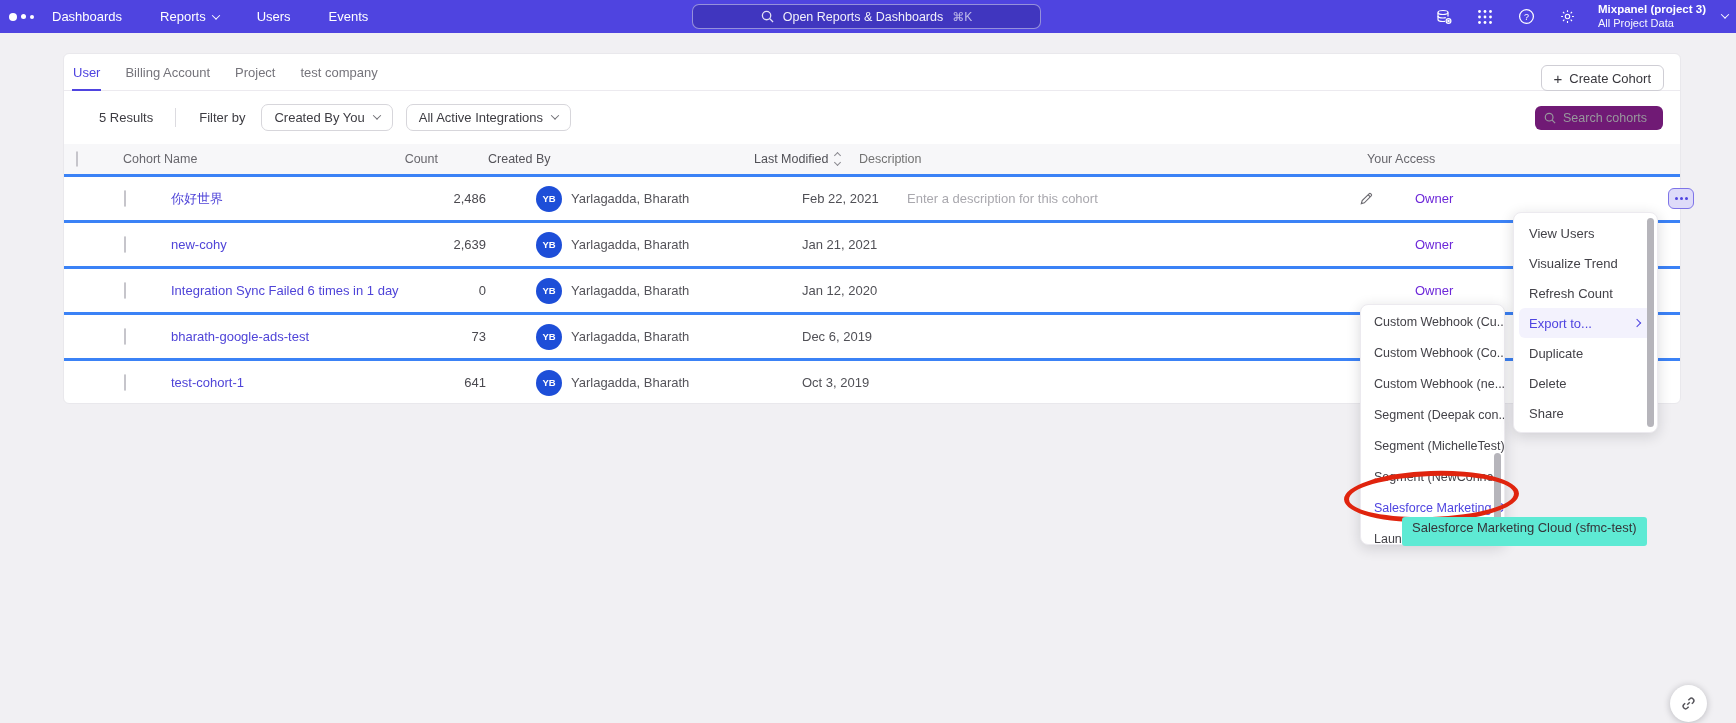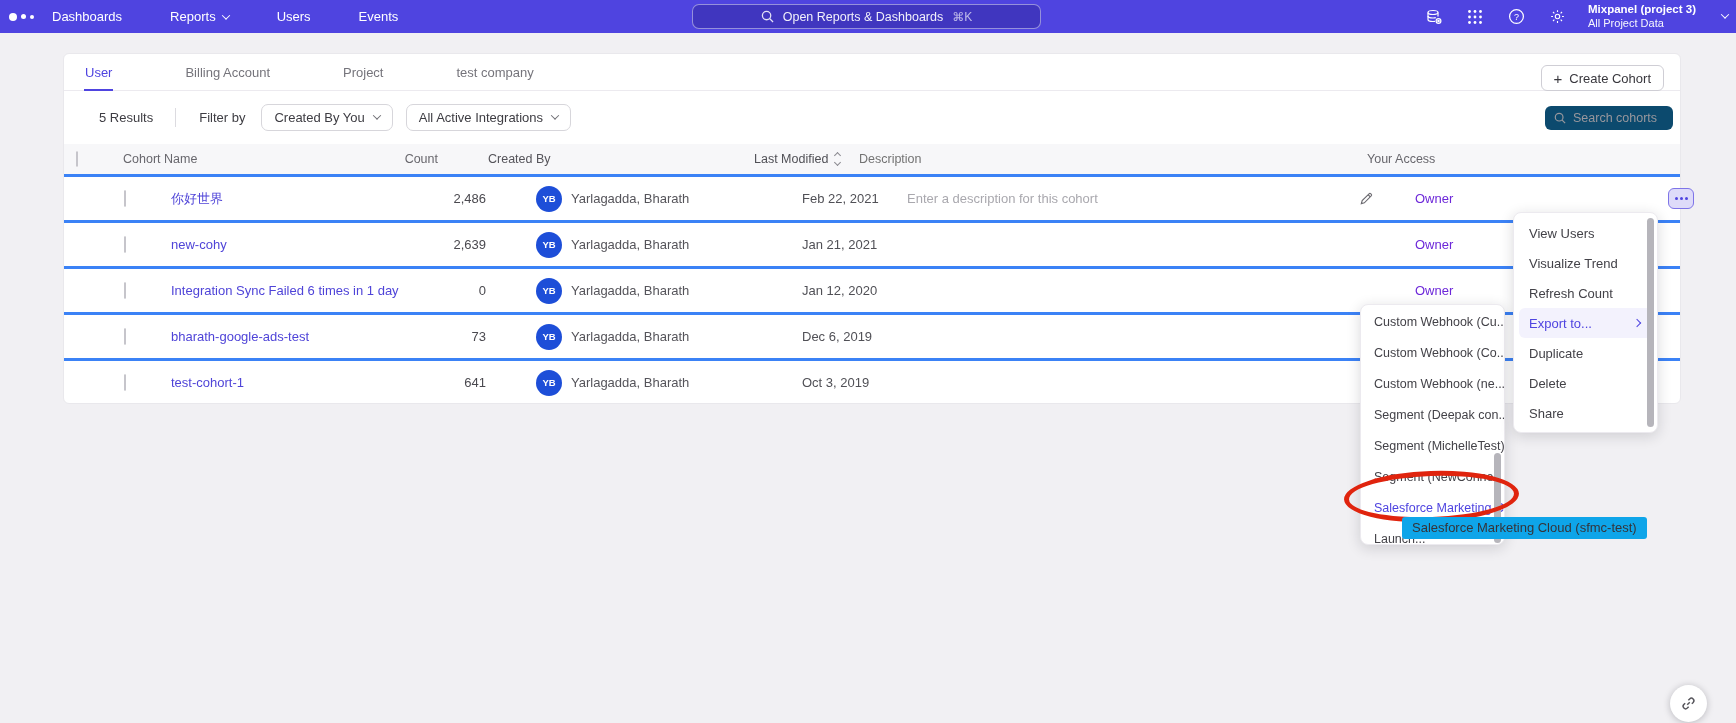--- a/index.html
+++ b/index.html
@@ -5,49 +5,49 @@
   * { margin:0; padding:0; box-sizing:border-box; }
   body { font-family:"Liberation Sans", sans-serif; background:#e9e8ec; }
   .screen { position:relative; width:1736px; height:723px; background:#f1f0f3; overflow:hidden; }
 
   
   .nav { position:absolute; top:0; left:0; width:1736px; height:33px; background:#4f44e0; display:flex; align-items:center; color:#fff; }
   .logo { display:flex; align-items:center; gap:4px; margin-left:9px; width:34px; }
   .logo .d1 { width:8px; height:8px; border-radius:50%; background:#fff; }
   .logo .d2 { width:5px; height:5px; border-radius:50%; background:#fff; }
   .logo .d3 { width:4px; height:4px; border-radius:50%; background:#fff; }
-  .nav-items { display:flex; align-items:center; gap:48px; margin-left:9px; font-size:13px; }
+  .nav-items { display:flex; align-items:center; gap:38px; margin-left:9px; font-size:13px; }
   .nav-item { display:flex; align-items:center; gap:7px; cursor:pointer; white-space:nowrap; }
   .chev { display:inline-block; width:6px; height:6px; border-right:1.5px solid currentColor; border-bottom:1.5px solid currentColor; transform:rotate(45deg) translate(-1px,-1px); }
   .nav-search { position:absolute; left:692px; top:4px; width:349px; height:25px; background:rgba(20,10,90,.25); border:1px solid rgba(255,255,255,.45); border-radius:7px; display:flex; align-items:center; justify-content:center; gap:9px; font-size:12.5px; color:rgba(255,255,255,.92); cursor:text; }
   .nav-search .kbd { color:rgba(255,255,255,.65); font-size:12px; }
   .nav-right { position:absolute; right:8px; top:0; height:33px; display:flex; align-items:center; gap:21px; }
   .nav-icon { width:20px; height:20px; display:flex; align-items:center; justify-content:center; cursor:pointer; }
-  .proj { display:flex; align-items:center; gap:26px; cursor:pointer; }
+  .proj { display:flex; align-items:center; gap:16px; cursor:pointer; }
   .proj-text { text-align:left; line-height:1.2; }
   .proj-name { font-size:11.5px; font-weight:bold; }
   .proj-scope { font-size:11px; opacity:.95; }
 
   
   .card { position:absolute; left:63px; top:53px; width:1618px; height:351px; background:#fff; border:1px solid #e9e8ec; border-radius:6px; }
-  .tabs-row { position:relative; height:37px; border-bottom:1px solid #eceaef; display:flex; align-items:center; padding-left:20px;gap:48px; }
+  .tabs-row { position:relative; height:37px; border-bottom:1px solid #eceaef; display:flex; align-items:center; padding-left:8px; }
   .tab { font-size:13px; color:#75747b; margin-right:23px; padding:10px 1px; cursor:pointer; position:relative; white-space:nowrap; }
   .tab.active { color:#4f44e0; }
   .tab.active::after { content:""; position:absolute; left:0; right:0; bottom:-1px; height:2px; background:#4f44e0; }
   .create-btn { position:absolute; right:16px; top:11px; height:26px; display:flex; align-items:center; gap:7px; padding:0 12px; border:1px solid #cfced5; border-radius:6px; background:#fff; font-size:13px; color:#38373d; cursor:pointer; }
   .create-btn .plus { font-size:15px; color:#38373d; line-height:1; }
 
   .filter-row { position:relative; height:53px; display:flex; align-items:center; padding-left:35px; font-size:13px; color:#3d3c42; }
   .results { white-space:nowrap; }
   .vdiv { width:1px; height:19px; background:#dcdbe0; margin:0 23px 0 22px; }
   .filter-by { margin-right:16px; }
   .pill { display:flex; align-items:center; gap:9px; height:27px; padding:0 12px; border:1px solid #d7d6db; border-radius:7px; background:#fff; cursor:pointer; white-space:nowrap; }
   .pill .chev { border-color:#6f6e74; margin-top:-2px; }
   .pill + .pill { margin-left:13px;justify-content:flex-end; }
-  .cohort-search { position:absolute; right:7px; top:15px; width:128px; height:24px; background:#0c4a6e; border-radius:6px; display:flex; align-items:center; gap:7px; padding:0 9px; color:#98979d; font-size:12.5px; cursor:text; }
+  .cohort-search { position:absolute; right:17px; top:15px; width:128px; height:24px; background:#701a75; border-radius:6px; display:flex; align-items:center; gap:7px; padding:0 9px; color:#98979d; font-size:12.5px; cursor:text; }
 
   
   .tbl-header, .tbl-row { display:grid; grid-template-columns:46px 264px 68px 306px 106px 450px 56px 260px 1fr; align-items:center; }
   .tbl-header { height:30px; background:#f7f7f9; font-size:12.5px; color:#68676d; }
   .tbl-row { height:46px; border-top:3px solid #3b82f6; font-size:13px; color:#4a494f; position:relative;padding-left:48px; }
   .c-check { padding-left:12px; }
   .checkbox { width:15px; height:15px; border:1.5px solid #c6c5cb; border-radius:3.5px; background:#fff; cursor:pointer; }
   .c-name { padding-left:13px; color:#4f44d8; cursor:pointer; white-space:nowrap; overflow:hidden; }
   .tbl-header .c-name { color:#68676d; cursor:default; }
   .c-count { text-align:right; padding-right:4px; }
@@ -74,21 +74,21 @@
   .menu-item { height:30px; display:flex; align-items:center; padding:0 10px; margin:0 5px; border-radius:6px; font-size:13px; color:#434248; cursor:pointer; white-space:nowrap; }
   .menu-item.active { background:#f3f2fd; color:#4f44e0; justify-content:space-between; }
   .menu-item .chev-r { width:6px; height:6px; border-right:1.6px solid #4f44e0; border-bottom:1.6px solid #4f44e0; transform:rotate(-45deg); margin-right:2px; }
   .scroll-thumb { position:absolute; width:7px; background:#b6b5bb; border-radius:4px; z-index:11; }
   .ctx-thumb { left:1647px; top:218px; height:209px; }
   .sub-menu { left:1360px; top:304px; width:145px; height:241px; overflow:hidden; padding-top:1px; z-index:9; }
   .sub-item { height:31px; display:flex; align-items:center; padding:0 13px; font-size:12.5px; color:#434248; cursor:pointer; white-space:nowrap; overflow:hidden; }
   .sub-item.hl { color:#4f44e0; }
   .sub-thumb { left:1494px; top:453px; height:90px; }
 
-  .tooltip { position:absolute; left:1402px; top:517px; height:22px; line-height:22px; padding:0 10px; background:#0ea5e9; border-radius:3px; font-size:13px; color:#353439; z-index:13; white-space:nowrap; }
+  .tooltip { position:absolute; left:1402px; top:517px; height:29px; line-height:22px; padding:0 10px; background:#5eead4; border-radius:3px; font-size:13px; color:#353439; z-index:13; white-space:nowrap; }
   .red-circle { position:absolute; left:1344px; top:471px; width:175px; height:51px; border:5px solid #e0240e; border-radius:50%; transform:rotate(-2deg); z-index:12; pointer-events:none; }
 
   .fab { position:absolute; left:1670px; top:685px; width:37px; height:37px; border-radius:50%; background:#fff; box-shadow:0 1px 7px rgba(20,20,30,.25); display:flex; align-items:center; justify-content:center; cursor:pointer; z-index:5; }
 
   svg { display:block; }
 </style>
 </head>
 <body>
 
 <div class="screen">

